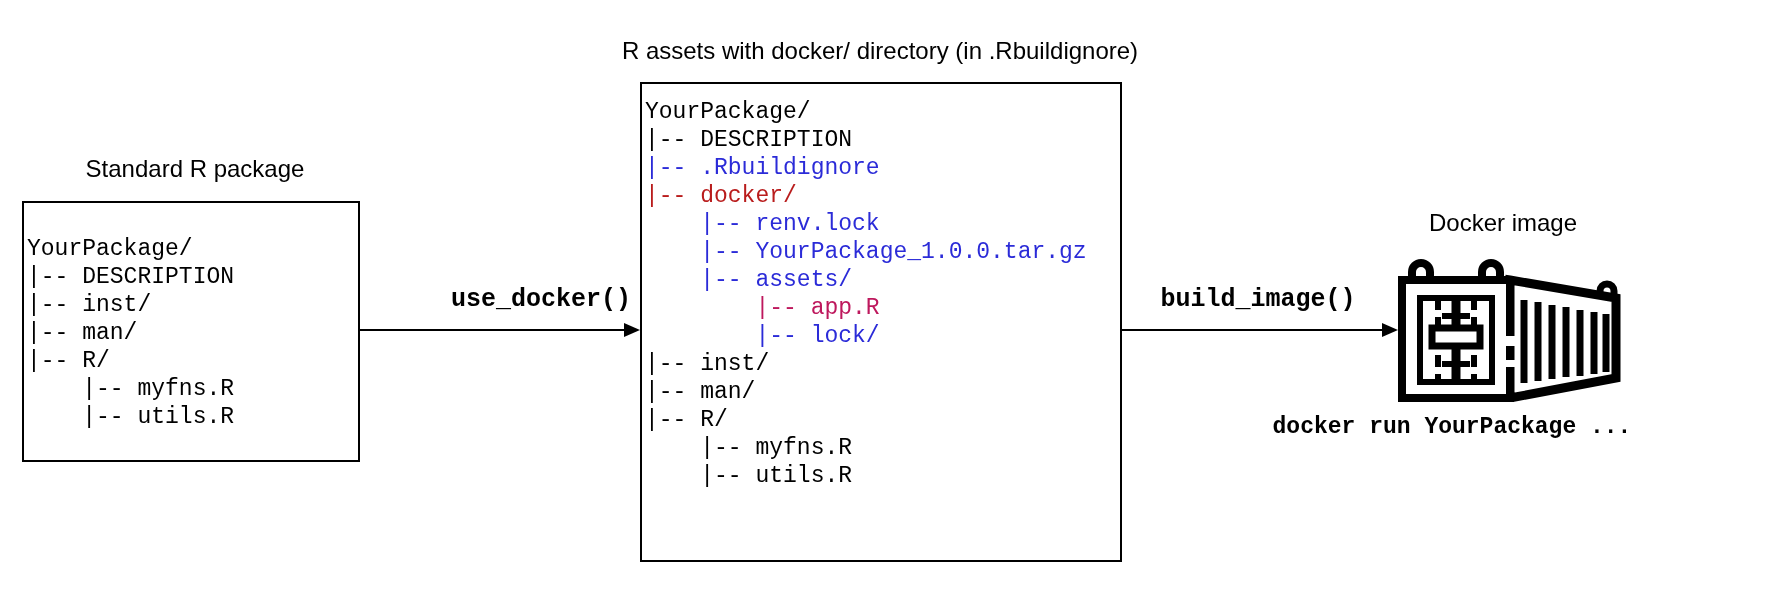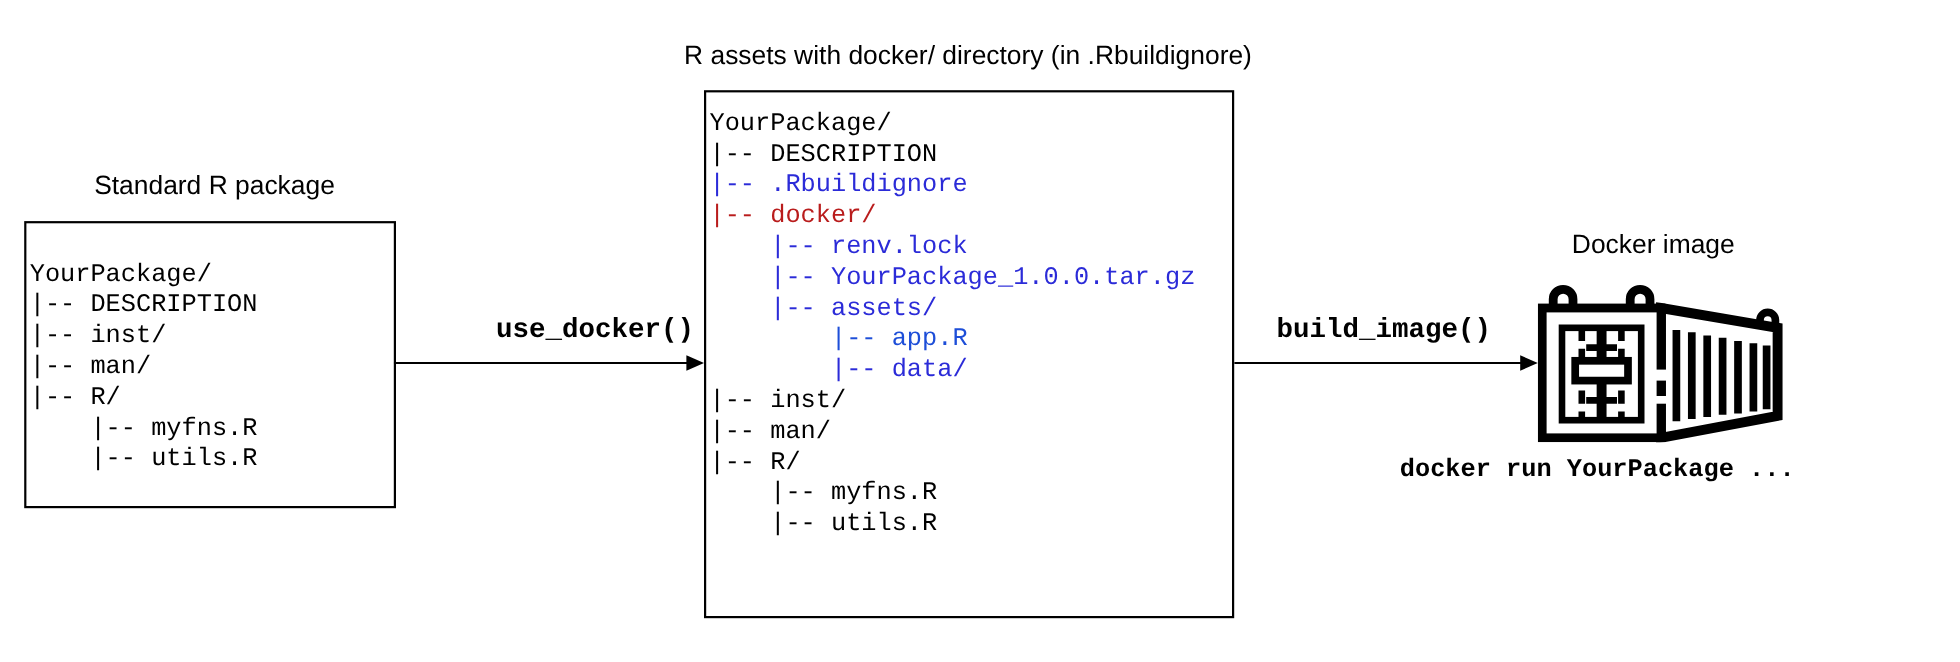--- a/index.html
+++ b/index.html
@@ -110,22 +110,22 @@
   <div class="title middle-title">R assets with docker/ directory (in .Rbuildignore)</div>
   <div class="box middle-box">
     <div class="tree">
         <div class="tree-line" style="color: rgb(0, 0, 0);">YourPackage/</div>
         <div class="tree-line" style="color: rgb(0, 0, 0);">|-- DESCRIPTION</div>
         <div class="tree-line" style="color: rgb(43, 43, 216);">|-- .Rbuildignore</div>
         <div class="tree-line" style="color: #b91c1c;">|-- docker/</div>
         <div class="tree-line" style="color: rgb(43, 43, 216);">    |-- renv.lock</div>
         <div class="tree-line" style="color: rgb(43, 43, 216);">    |-- YourPackage_1.0.0.tar.gz</div>
         <div class="tree-line" style="color: rgb(43, 43, 216);">    |-- assets/</div>
-        <div class="tree-line" style="color: #1d4ed8;">        |-- app.R</div>
-        <div class="tree-line" style="color: rgb(43, 43, 216);">        |-- data/</div>
+        <div class="tree-line" style="color: #be185d;">        |-- app.R</div>
+        <div class="tree-line" style="color: rgb(43, 43, 216);">        |-- lock/</div>
         <div class="tree-line" style="color: rgb(0, 0, 0);">|-- inst/</div>
         <div class="tree-line" style="color: rgb(0, 0, 0);">|-- man/</div>
         <div class="tree-line" style="color: rgb(0, 0, 0);">|-- R/</div>
         <div class="tree-line" style="color: rgb(0, 0, 0);">    |-- myfns.R</div>
         <div class="tree-line" style="color: rgb(0, 0, 0);">    |-- utils.R</div>
       </div>
   </div>
 
   <div class="arrow-label label2">build_image()</div>
   <svg class="arrow arrow2" width="278" height="20" viewBox="0 0 278 20">

